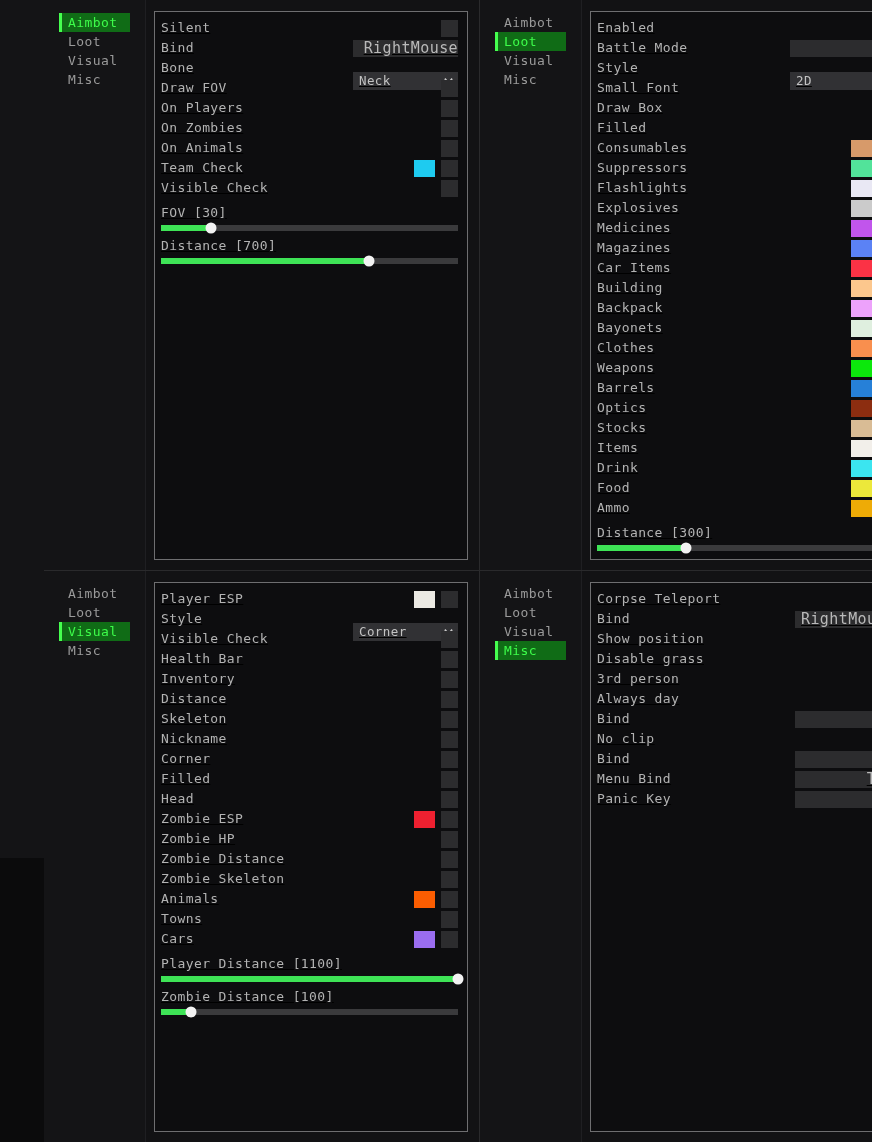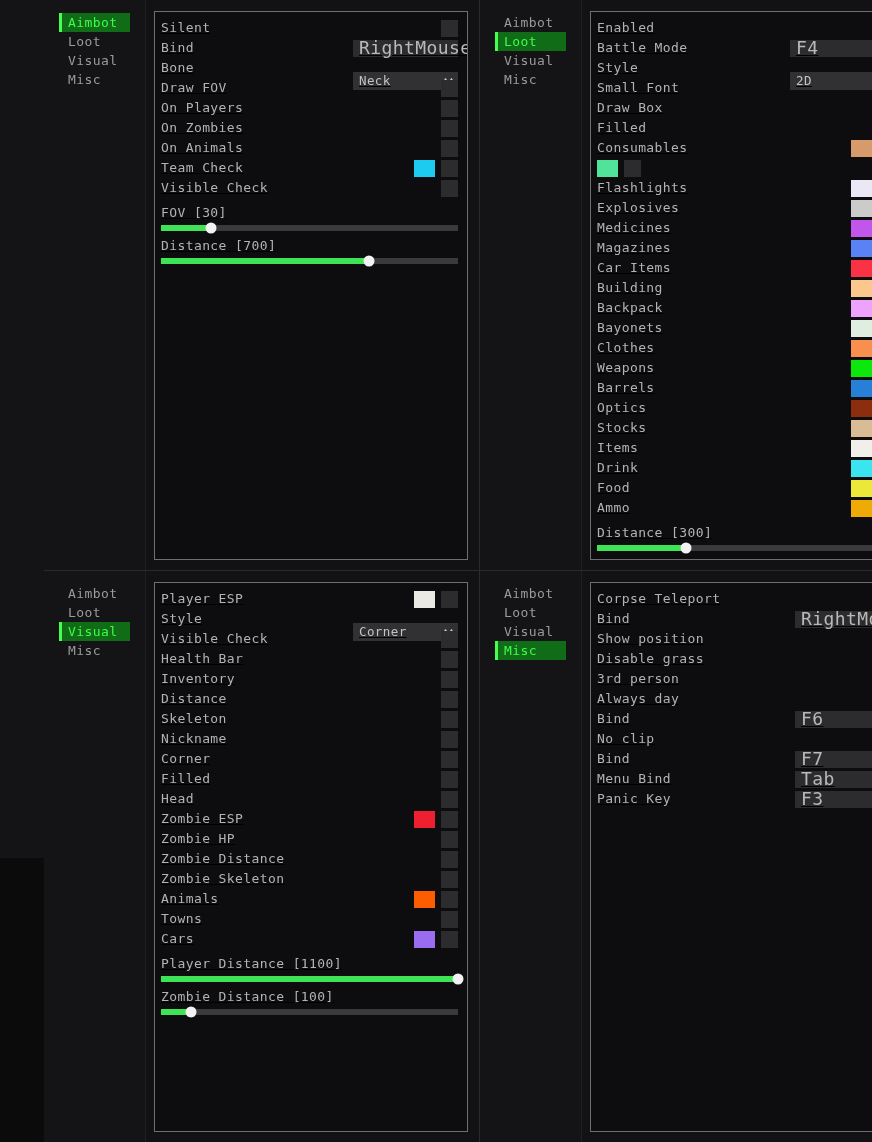--- a/index.html
+++ b/index.html
@@ -119,24 +119,24 @@
     height: 17px;
     flex: 0 0 21px;
   }
   
   .bindfield {
     box-sizing: border-box;
     height: 17px;
     line-height: 16px;
     background: #2c2c2e;
     color: #b9b9b9;
-    font-size: 18px;
+    font-size: 15px;
     letter-spacing: 0.4px;
     padding-left: 6px;
-    text-align: left;
+    text-align: right;
   }
   .bindfield.wide  { width: 105px; }
   .bindfield.narrow{ width: 100px; }
 
   
   .dropdown {
     box-sizing: border-box;
     height: 18px;
     background: #313134;
     color: #c3c3c3;
@@ -326,20 +326,21 @@
           </div>
         </div>
         <div class="row">
           <div class="row-label">Consumables</div>
           <div class="ctrl">
             <div class="swatch" style="background: rgb(215, 154, 106);"></div>
             <div class="cbox"></div>
           </div>
         </div>
         <div class="row">
+          <div class="row-label">Suppressors</div>
           <div class="ctrl">
             <div class="swatch" style="background: rgb(82, 227, 154);"></div>
             <div class="cbox"></div>
           </div>
         </div>
         <div class="row">
           <div class="row-label">Flashlights</div>
           <div class="ctrl">
             <div class="swatch" style="background: rgb(233, 232, 244);"></div>
             <div class="cbox"></div>

